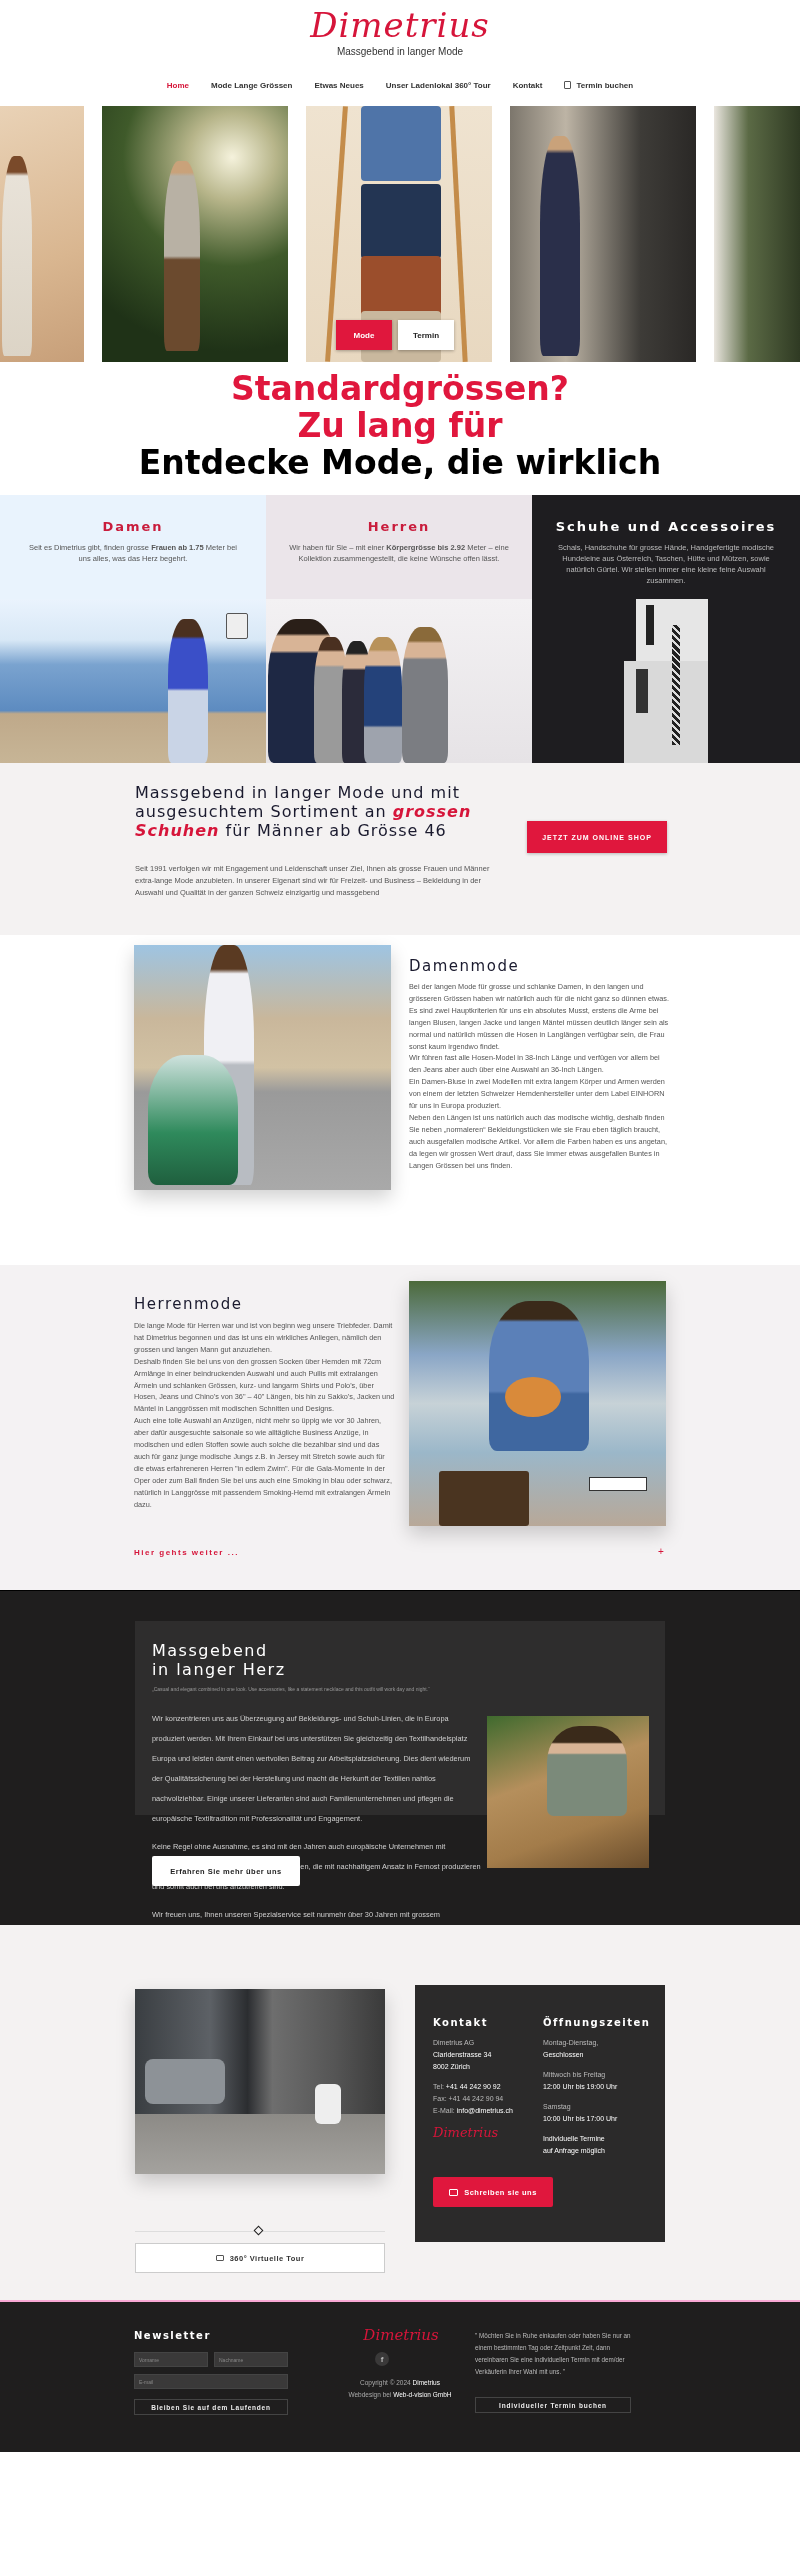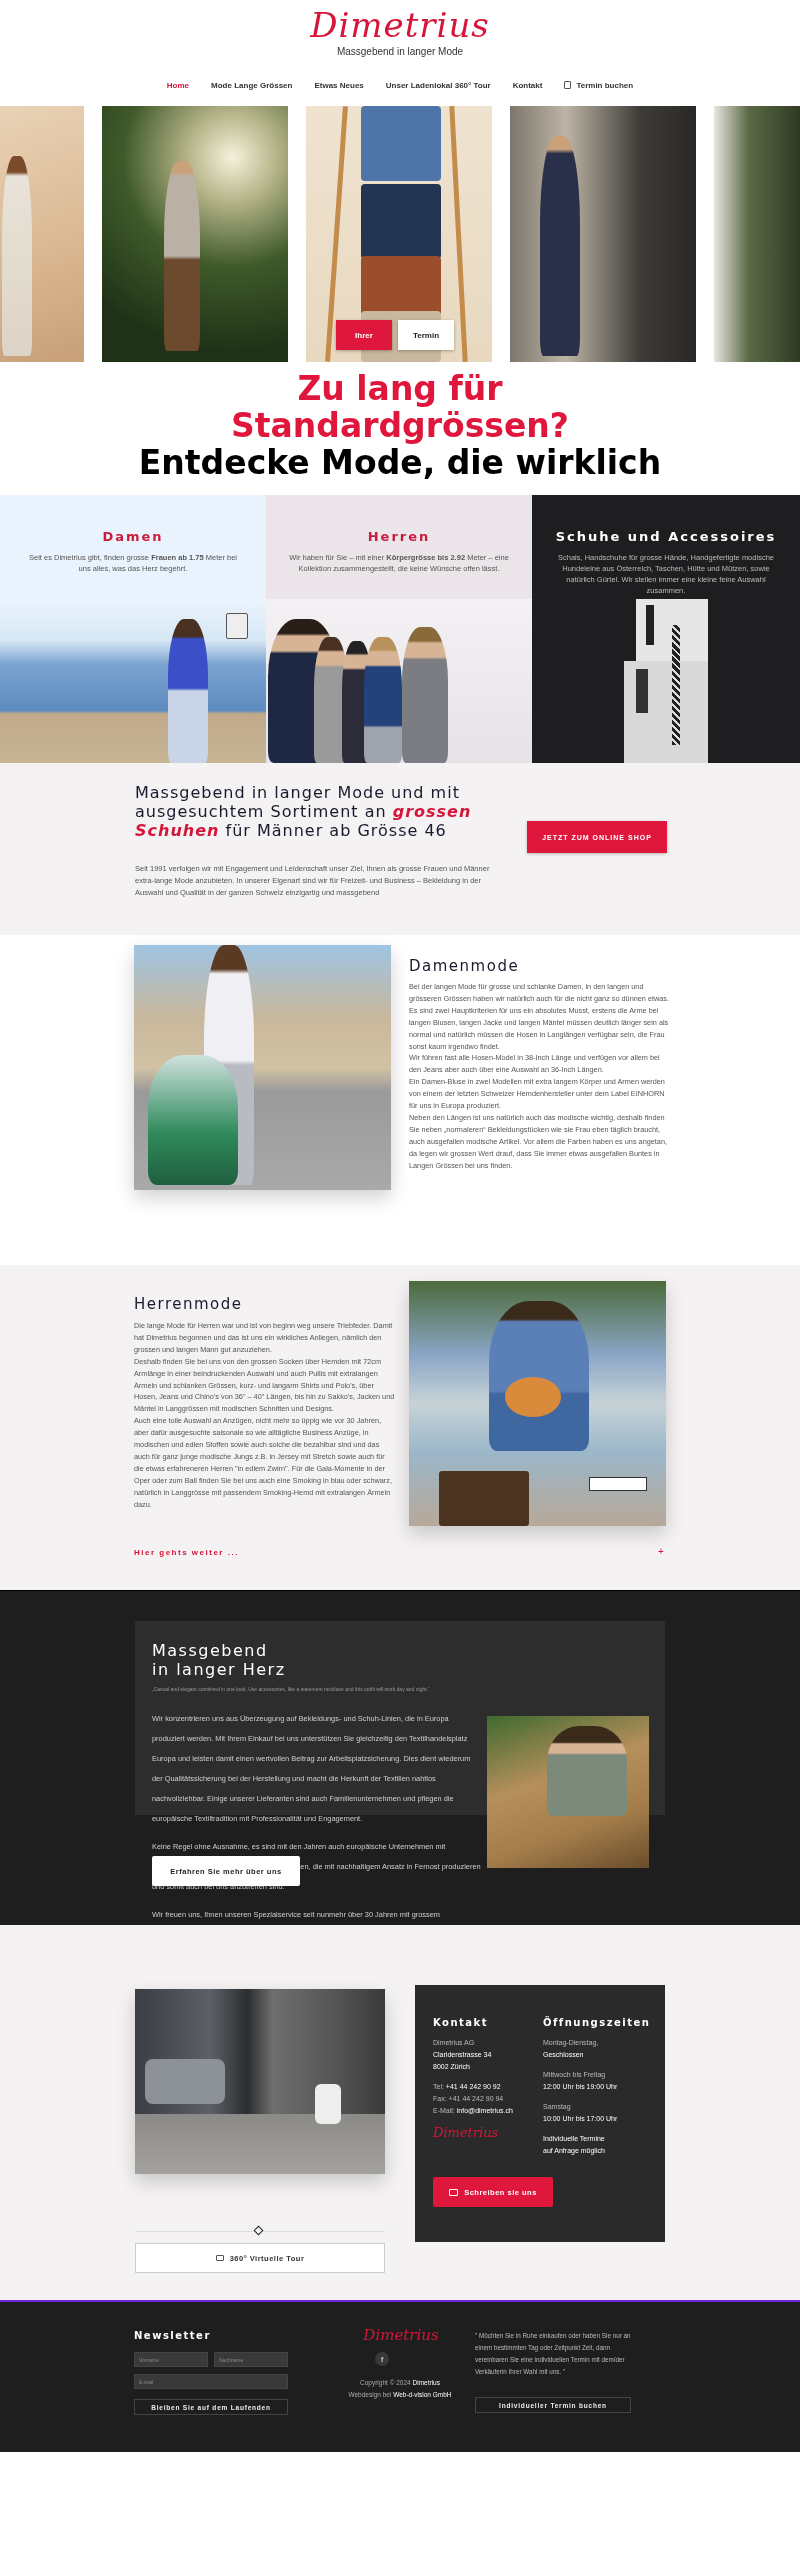--- a/index.html
+++ b/index.html
@@ -31,21 +31,21 @@
 .hero-btn.white{background:#fff;color:#222}
 
 
 .headline{text-align:center;padding:8px 0 14px;font-weight:bold;font-family:"DejaVu Sans",sans-serif}
 .headline .red{color:#e0173d;font-size:33px;line-height:37px}
 .headline .black{color:#000000;font-size:33px;line-height:37px}
 
 
 .cats{display:flex;height:268px}
 .cat{width:266px;position:relative;text-align:center;overflow:hidden}
-.cat h3{font-size:13px;letter-spacing:2px;margin-top:34px;font-family:"DejaVu Sans",sans-serif}
+.cat h3{font-size:13px;letter-spacing:2px;margin-top:24px;font-family:"DejaVu Sans",sans-serif}
 .cat p{font-size:7.5px;line-height:11px;margin:8px auto 0;width:220px;color:#555}
 .cat-damen{background:#e9f3fd}
 .cat-damen h3{color:#c91c3c}
 .cat-herren{background:#ebe5ea}
 .cat-herren h3{color:#c91c3c}
 .cat-acc{background:#1e1d20;width:268px}
 .cat-acc h3{color:#fff}
 .cat-acc p{color:#bbb}
 .catimg{position:absolute;left:0;right:0;bottom:0;height:164px}
 .img-damen{background:linear-gradient(180deg,#eaf3fd 0,#d8e8f6 25%,#7aa3cf 40%,#5d8bc0 68%,#bfa98a 70%,#c7b596 100%)}
@@ -93,21 +93,21 @@
 .cam{display:inline-block;width:8px;height:6px;border:1px solid #555;border-radius:1px}
 .contact-card{position:absolute;left:415px;top:60px;width:250px;height:257px;background:#2b2a2a}
 .contact-card h3{position:absolute;font-size:10px;letter-spacing:1.5px;color:#fff;font-family:"DejaVu Sans",sans-serif}
 .ct{position:absolute;font-size:7px;line-height:12px;color:#bbb}
 .ct b{color:#fff;font-weight:normal}
 .mini-logo{position:absolute;left:18px;top:140px;font-family:"DejaVu Serif",serif;font-style:italic;color:#d6153a;font-size:13px}
 .write-btn{position:absolute;left:18px;top:192px;width:120px;height:30px;background:#e0173d;color:#fff;font-size:7.5px;font-weight:bold;letter-spacing:.5px;display:flex;align-items:center;justify-content:center;gap:6px;border-radius:2px}
 .mail{display:inline-block;width:9px;height:7px;border:1px solid #fff;border-radius:1px}
 
 
-.footer{background:#1f1e1e;height:152px;position:relative;border-top:2px solid #6d28d9}
+.footer{background:#1f1e1e;height:152px;position:relative;border-top:2px solid #f9a8d4}
 .nl-title{position:absolute;left:134px;top:28px;font-size:10px;letter-spacing:1.5px;color:#fff;font-weight:bold;font-family:"DejaVu Sans",sans-serif}
 .nl-input{position:absolute;height:15px;background:#3a3939;border:1px solid #444;color:#888;font-size:5px;padding-left:4px;display:flex;align-items:center}
 .nl-btn{position:absolute;left:134px;top:97px;width:154px;height:16px;border:1px solid #444;color:#eee;font-size:6.5px;font-weight:bold;letter-spacing:.8px;display:flex;align-items:center;justify-content:center}
 .f-logo{position:absolute;left:346px;top:24px;width:110px;text-align:center;font-family:"DejaVu Serif",serif;font-style:italic;color:#d6153a;font-size:15px}
 .fb{position:absolute;left:375px;top:50px;width:14px;height:14px;border-radius:50%;background:#3a3939;color:#bbb;font-size:8px;font-weight:bold;display:flex;align-items:center;justify-content:center}
 .copy{position:absolute;left:315px;top:75px;width:170px;text-align:center;font-size:6.5px;line-height:12px;color:#aaa}
 .copy b{color:#fff;font-weight:normal}
 .f-quote{position:absolute;left:475px;top:28px;width:160px;font-size:6.3px;line-height:12px;color:#bbb}
 .f-btn{position:absolute;left:475px;top:95px;width:156px;height:16px;border:1px solid #444;color:#eee;font-size:6.5px;font-weight:bold;letter-spacing:.8px;display:flex;align-items:center;justify-content:center}
 </style>
@@ -142,28 +142,28 @@
       <div class="jeans" style="top:0;height:75px;background:#4f74a8"></div>
       <div class="jeans" style="top:78px;height:75px;background:#233553"></div>
       <div class="jeans" style="top:150px;height:60px;background:#9b4e2c"></div>
       <div class="jeans" style="top:205px;height:51px;background:#c9b89e"></div>
     </div>
     <div class="tile t4">
       <div class="person" style="left:30px;top:30px;width:40px;height:220px;background:linear-gradient(180deg,#c9a27a 0,#c9a27a 6%,#2a2f4a 8%,#2a2f4a 100%)"></div>
     </div>
     <div class="tile t5"></div>
     <div class="hero-btns">
-      <div class="hero-btn red">Ihrer</div>
+      <div class="hero-btn red">Mode</div>
       <div class="hero-btn white">Termin</div>
     </div>
   </section>
 
   <section class="headline">
+    <div class="red">Standardgrössen?</div>
     <div class="red">Zu lang für</div>
-    <div class="red">Standardgrössen?</div>
     <div class="black">Entdecke Mode, die wirklich</div>
   </section>
 
   <section class="cats">
     <div class="cat cat-damen">
       <h3>Damen</h3>
       <p><span>Seit es Dimetrius gibt, finden grosse </span><b>Frauen ab 1.75</b><span> Meter bei uns alles, was das Herz begehrt.</span></p>
       <div class="catimg img-damen">
         <div class="person" style="left:168px;top:20px;width:40px;height:144px;background:linear-gradient(180deg,#4a3020 0,#4a3020 12%,#3a4fc8 14%,#3a4fc8 48%,#c9d4e6 50%,#c9d4e6 100%)"></div>
         <div style="position:absolute;left:226px;top:14px;width:22px;height:26px;background:#eee;border:1px solid #555;border-radius:2px"></div>

